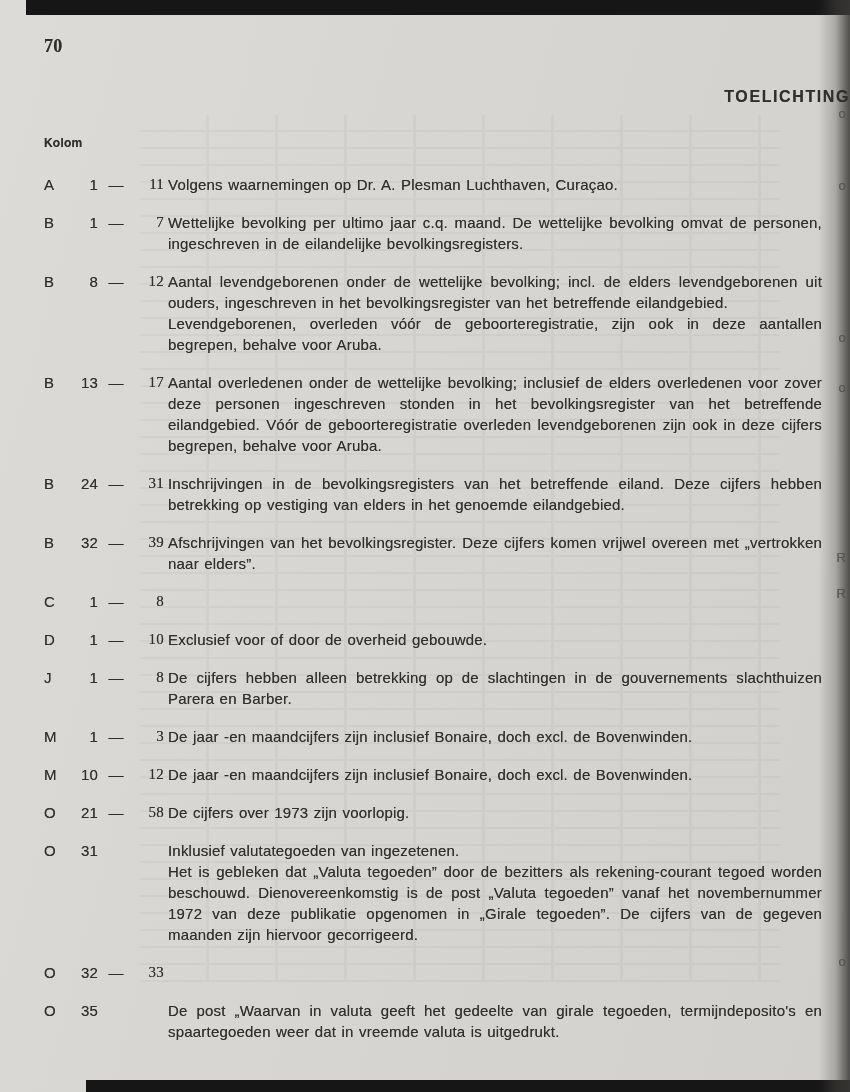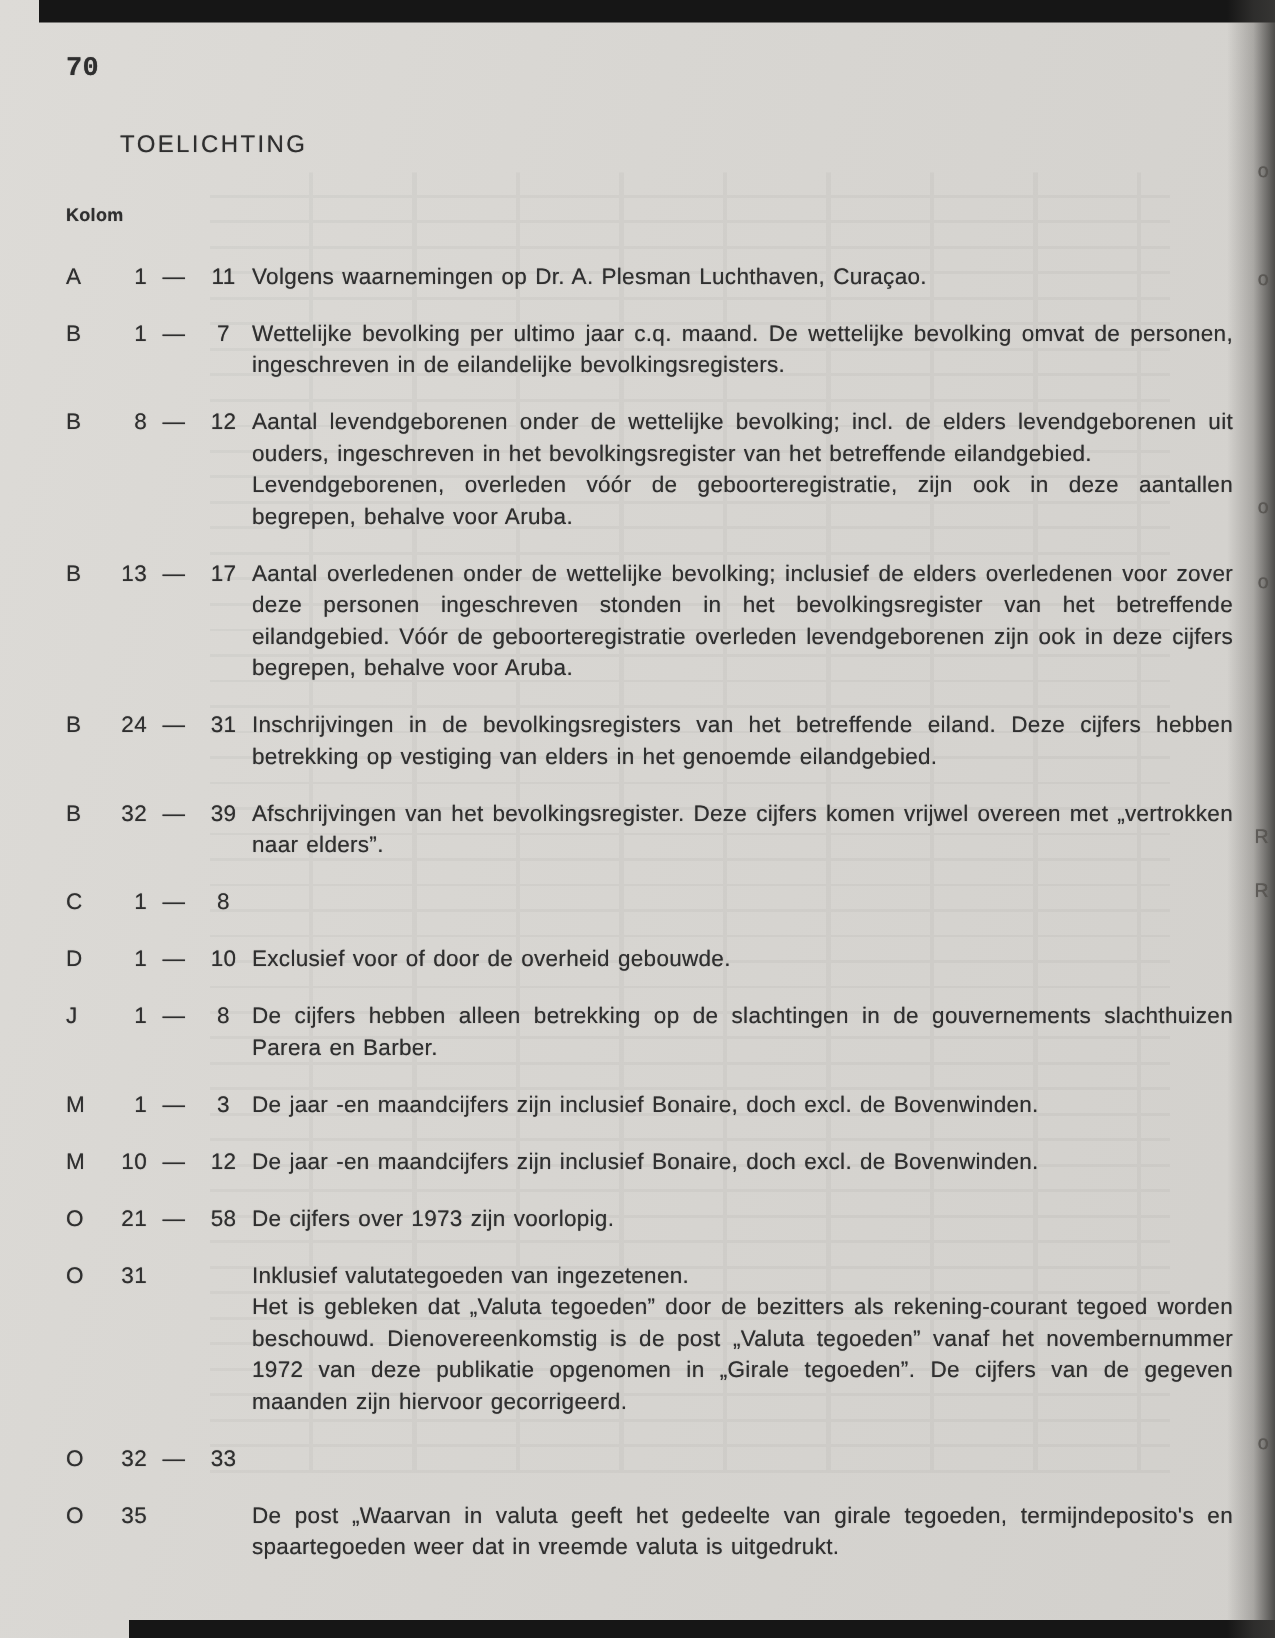--- a/index.html
+++ b/index.html
@@ -16,30 +16,30 @@
   .scan-right {
     position:absolute; top:0; right:0; bottom:0; width:32px;
     background:linear-gradient(to right, rgba(90,88,85,0) 0%, rgba(90,88,85,0.35) 55%, rgba(58,57,55,0.88) 100%);
   }
   .bleed {
     position:absolute; left:140px; right:70px; top:115px; bottom:110px; opacity:0.045; pointer-events:none;
     background:
       repeating-linear-gradient(to bottom, transparent 0 15px, #444 15px 17px),
       repeating-linear-gradient(to right, transparent 0 66px, #444 66px 69px);
   }
-  .page-number { position:absolute; top:36px; left:44px; font-family:Liberation Mono, monospace; font-weight:bold; font-size:18px; }
-  .title { position:absolute; top:88px; left:80px; right:0; margin:0; text-align:left; font-size:16px; font-weight:normal; letter-spacing:1.6px; }
+  .page-number { position:absolute; top:36px; left:44px; font-family:Liberation Serif, serif; font-weight:bold; font-size:18px; }
+  .title { position:absolute; top:88px; left:80px; right:0; margin:0; text-align:right; font-size:16px; font-weight:bold; letter-spacing:1.6px; }
   .content { position:absolute; top:136px; left:44px; right:28px; }
   .kolom { font-weight:bold; font-size:12px; margin-bottom:24px; }
   .entry { display:flex; margin-bottom:17px; font-size:15px; line-height:21px; }
   .entry .code { flex:0 0 auto; width:28px; }
   .entry .range { flex:0 0 auto; display:flex; width:96px; }
   .entry .n1 { width:26px; text-align:right; }
   .entry .dash { width:36px; text-align:center; }
-  .entry .n2 { width:30px; text-align:center; }
+  .entry .n2 { width:30px; text-align:right;font-family:Liberation Serif, serif; }
   .entry .desc { flex:1; text-align:justify; word-spacing:1px; }
   .entry .desc p { margin:0; }
   .edge-mark { position:absolute; right:4px; font-size:13px; color:#55524e; opacity:0.85; }
 </style>
 </head>
 <body>
 
 <div class="page">
   <div class="scan-top"></div>
   <div class="scan-bottom"></div>

